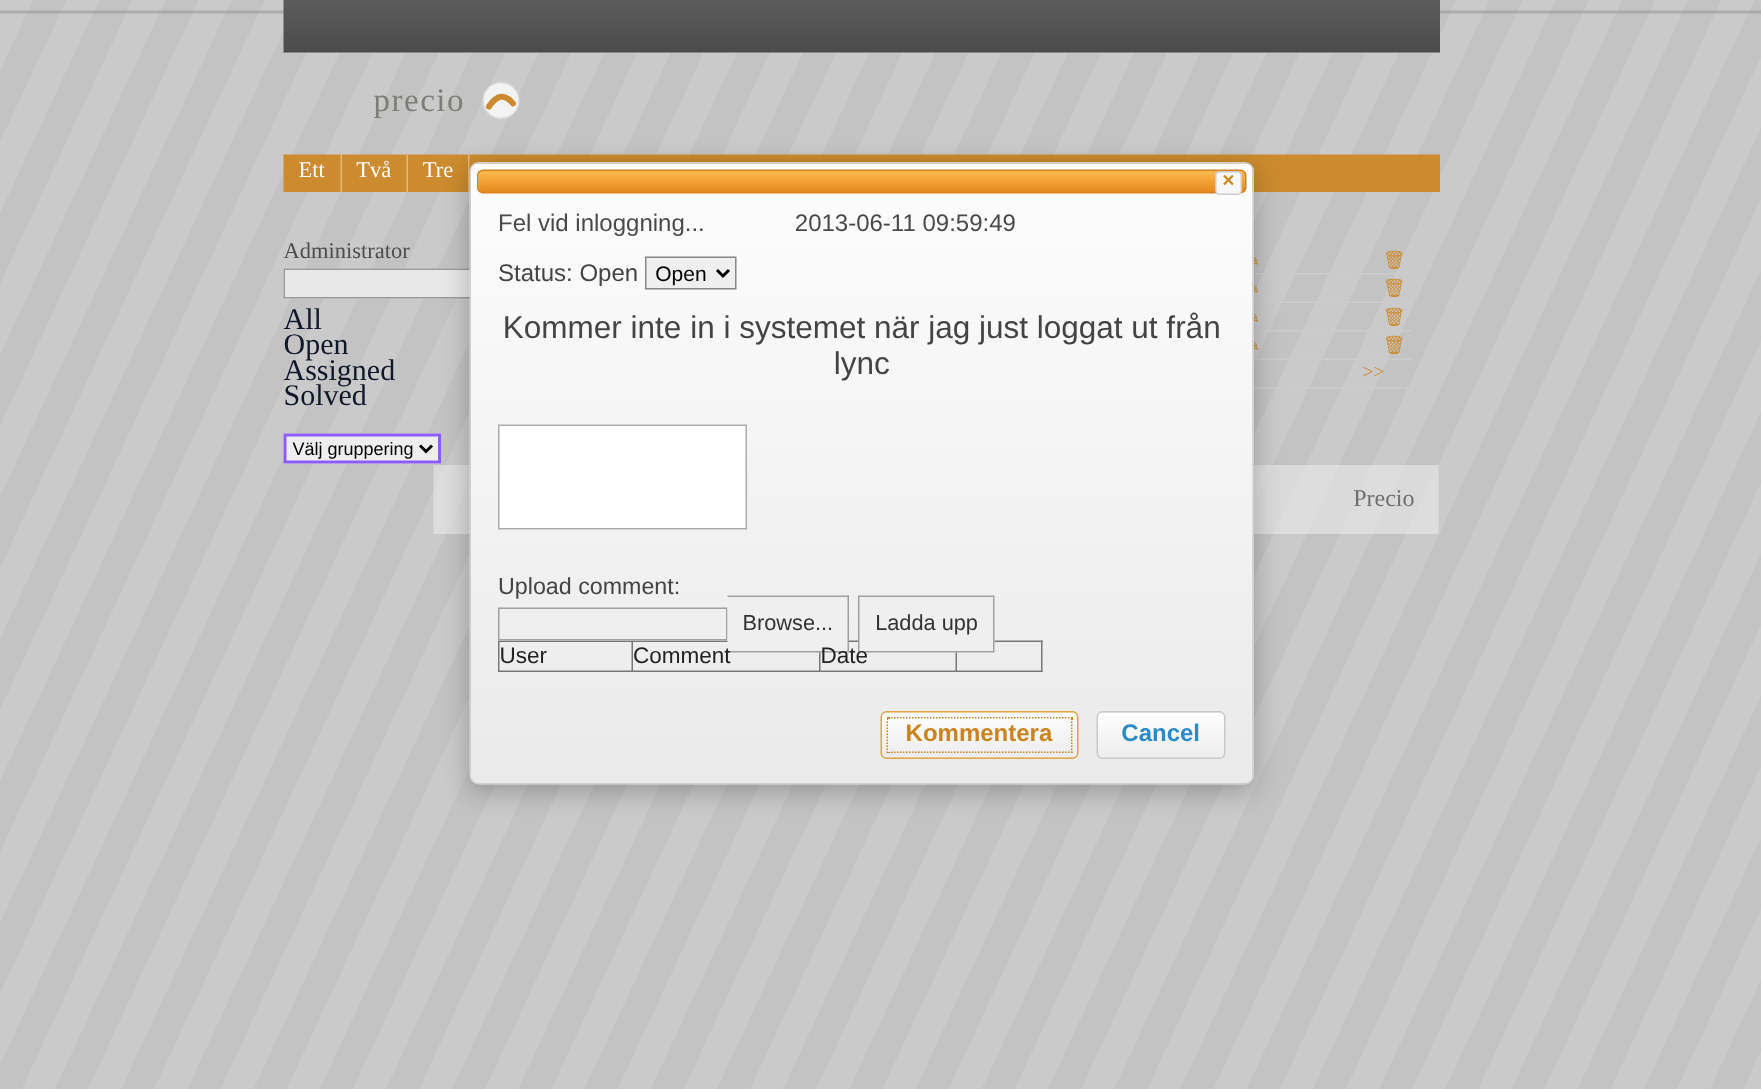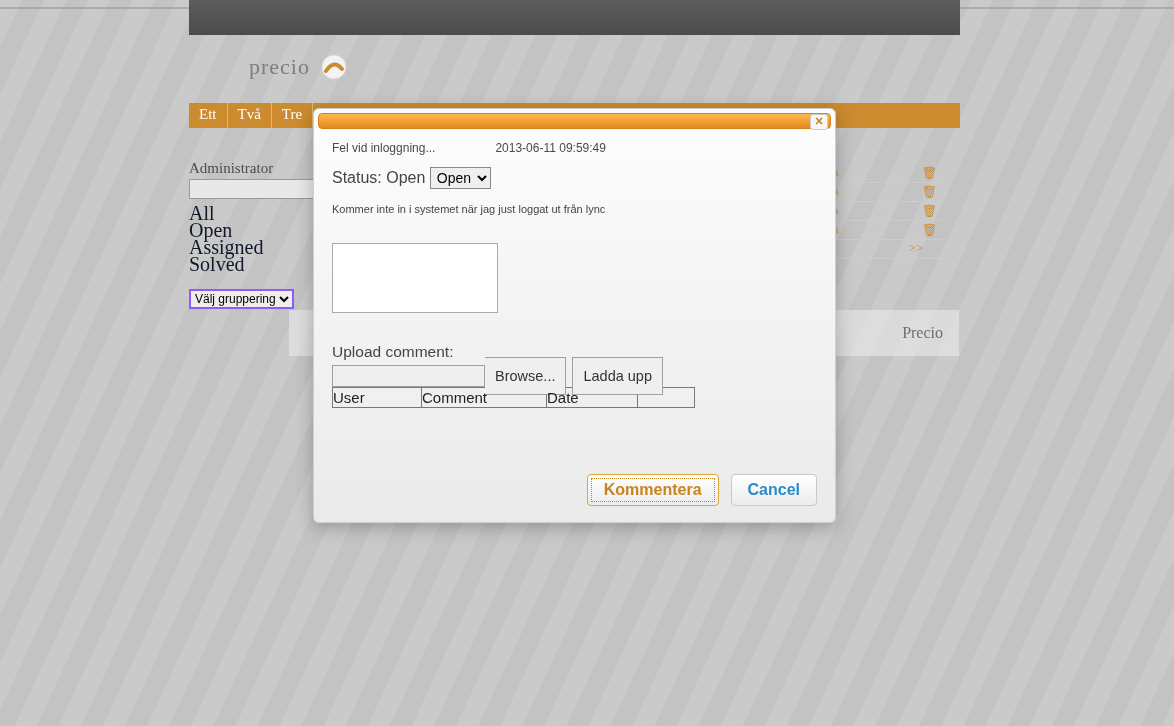--- a/index.html
+++ b/index.html
@@ -114,28 +114,28 @@
     width:16px;height:14px;
     background:#f7f7f7;border:1px solid #ccc;border-radius:3px;
     color:#c88826;font-size:11px;line-height:12px;text-align:center;
     font-weight:bold;cursor:pointer;
   }
   .dialog-body{
     padding:12px 18px 0 18px;
   }
   .dlg-top{
     display:flex;gap:60px;margin-bottom:12px;
-    font-size:12px;color:#4a4a4a;
+    font-size:16px;color:#4a4a4a;
   }
   .status-line{font-size:16px;margin-bottom:14px;}
   .status-line select{
     font-size:14px;background:#efefef;border:1px solid #888;
     padding:0 2px;height:22px;
   }
-  .desc{font-size:11px;margin-bottom:28px;}
+  .desc{font-size:21px;margin-bottom:28px;text-align:center;}
   .label{font-size:15.5px;margin-bottom:4px;}
   textarea.comment{
     width:160px;height:64px;
     border:1px solid #aaa;resize:none;
     font-family:inherit;font-size:13px;
     display:block;margin-bottom:30px;
   }
   .upload-row{
     display:flex;align-items:center;
     height:22px;

